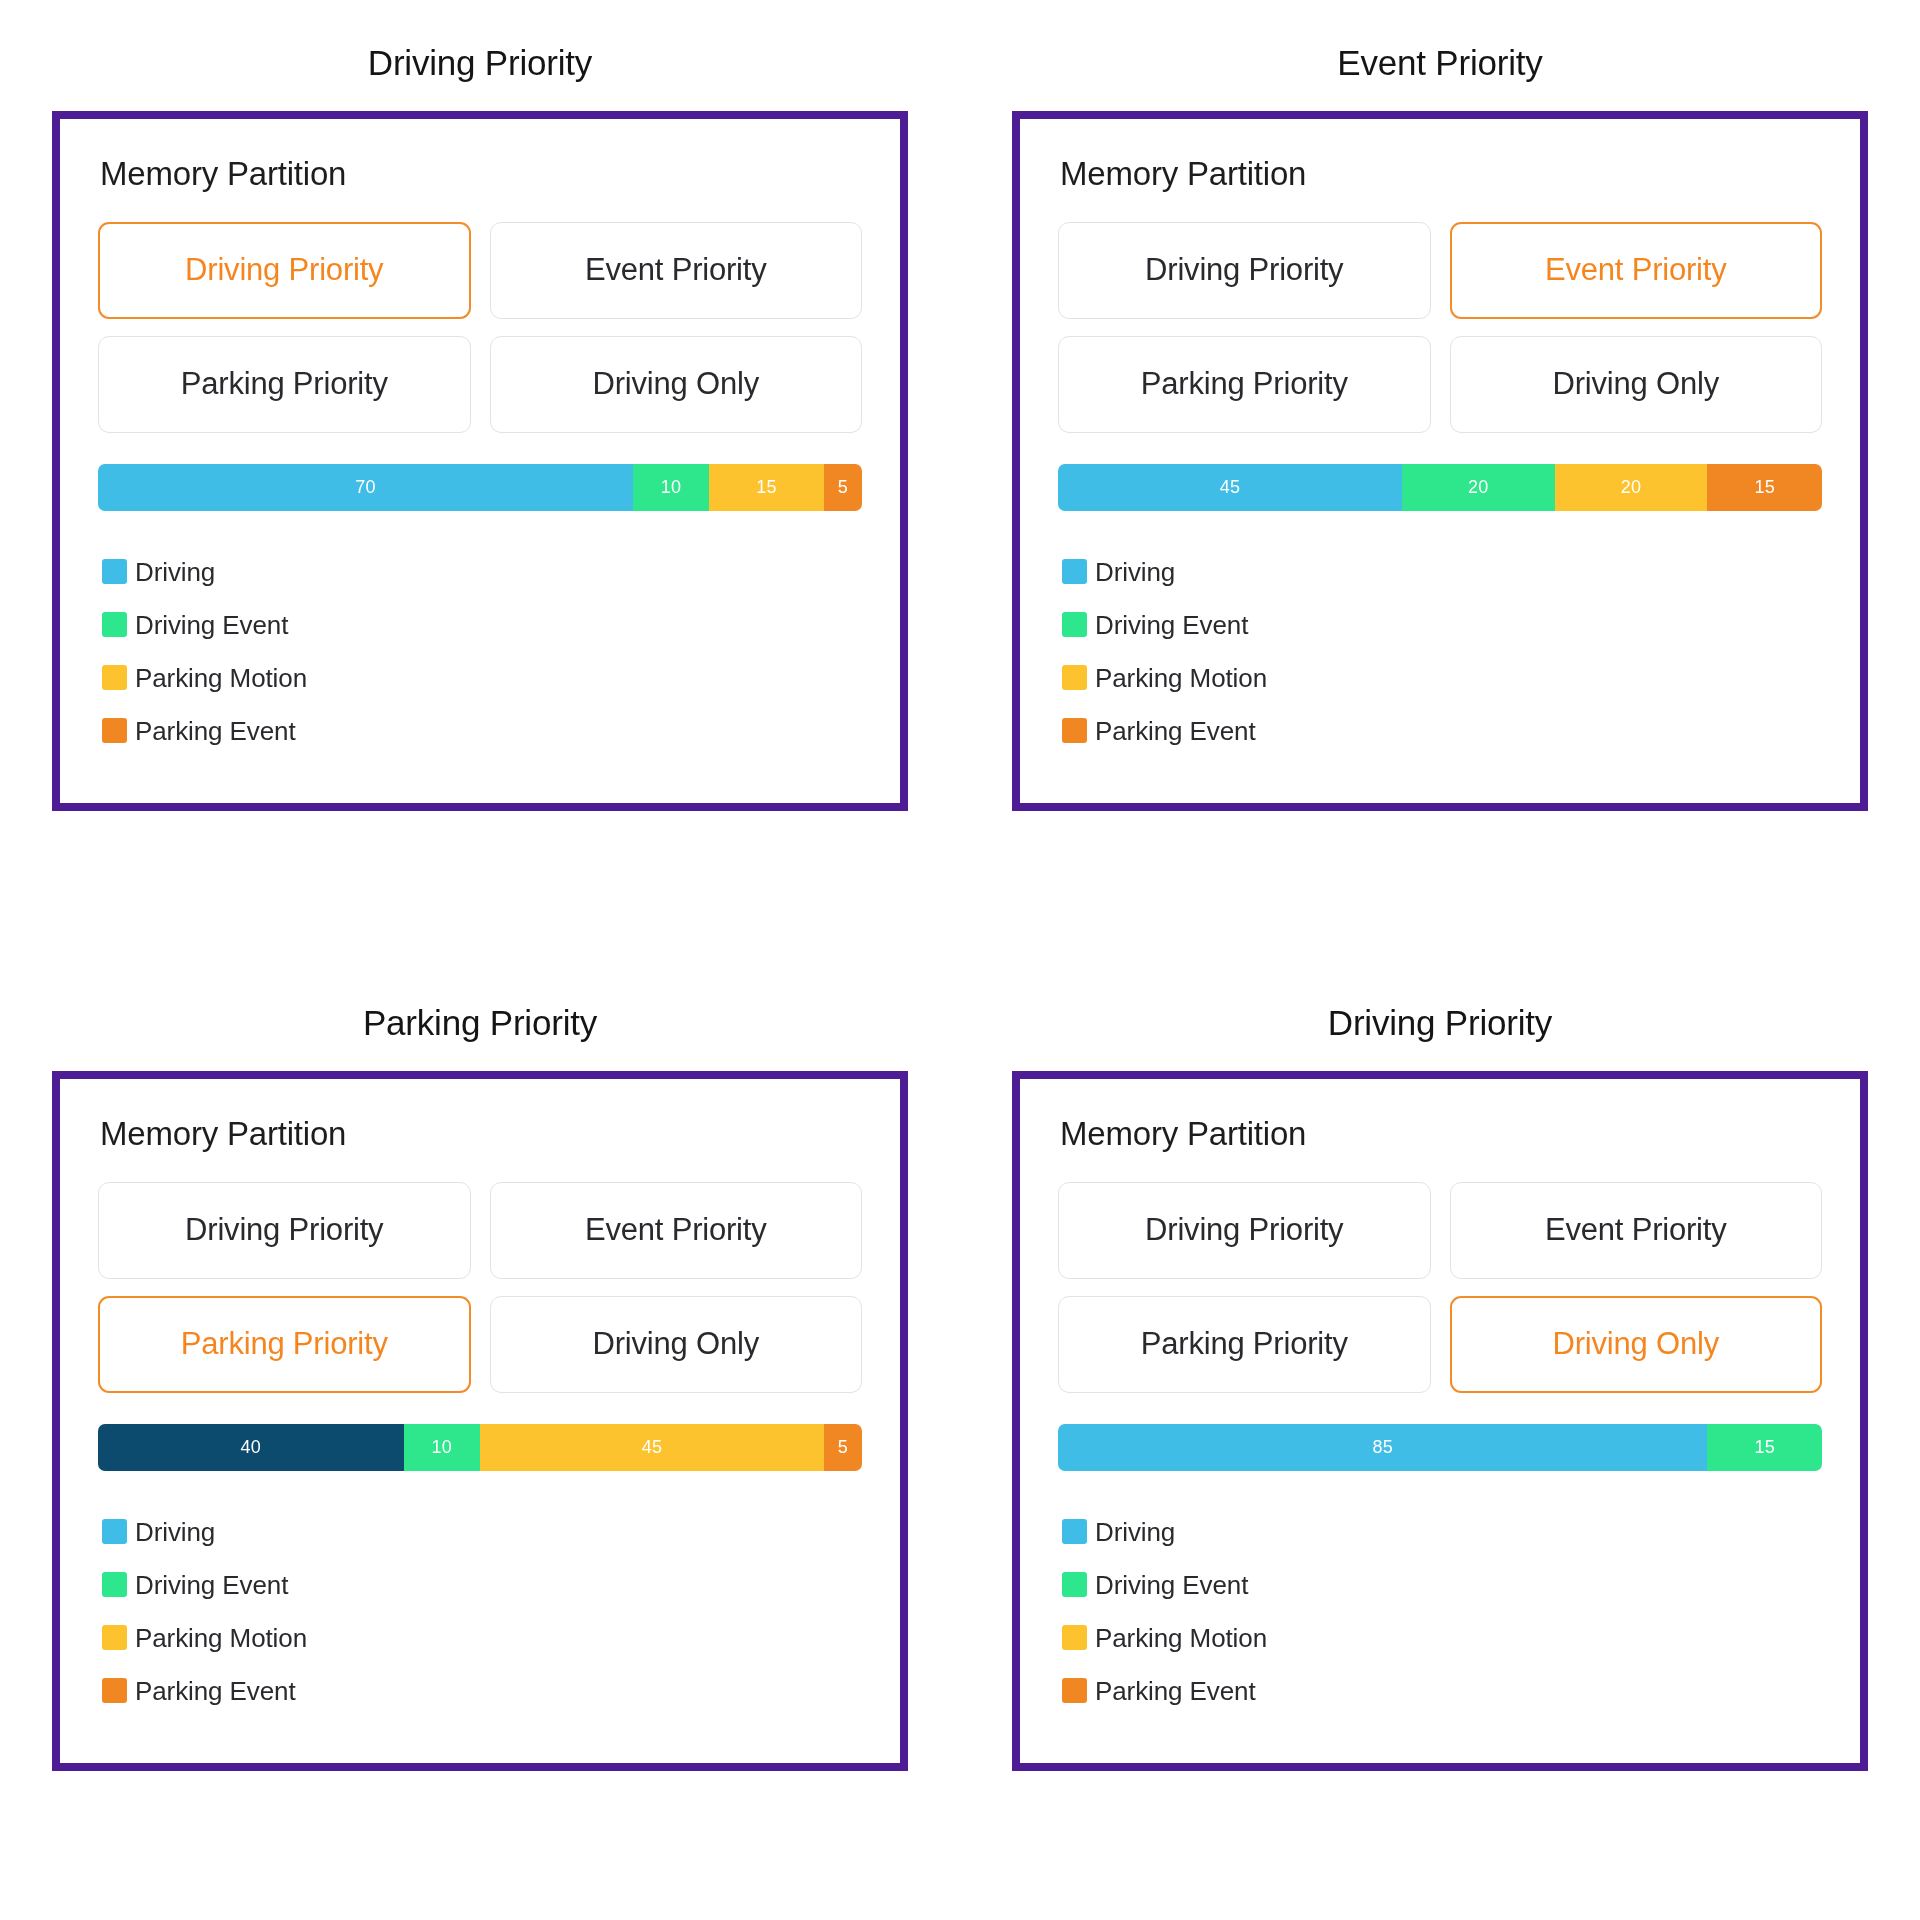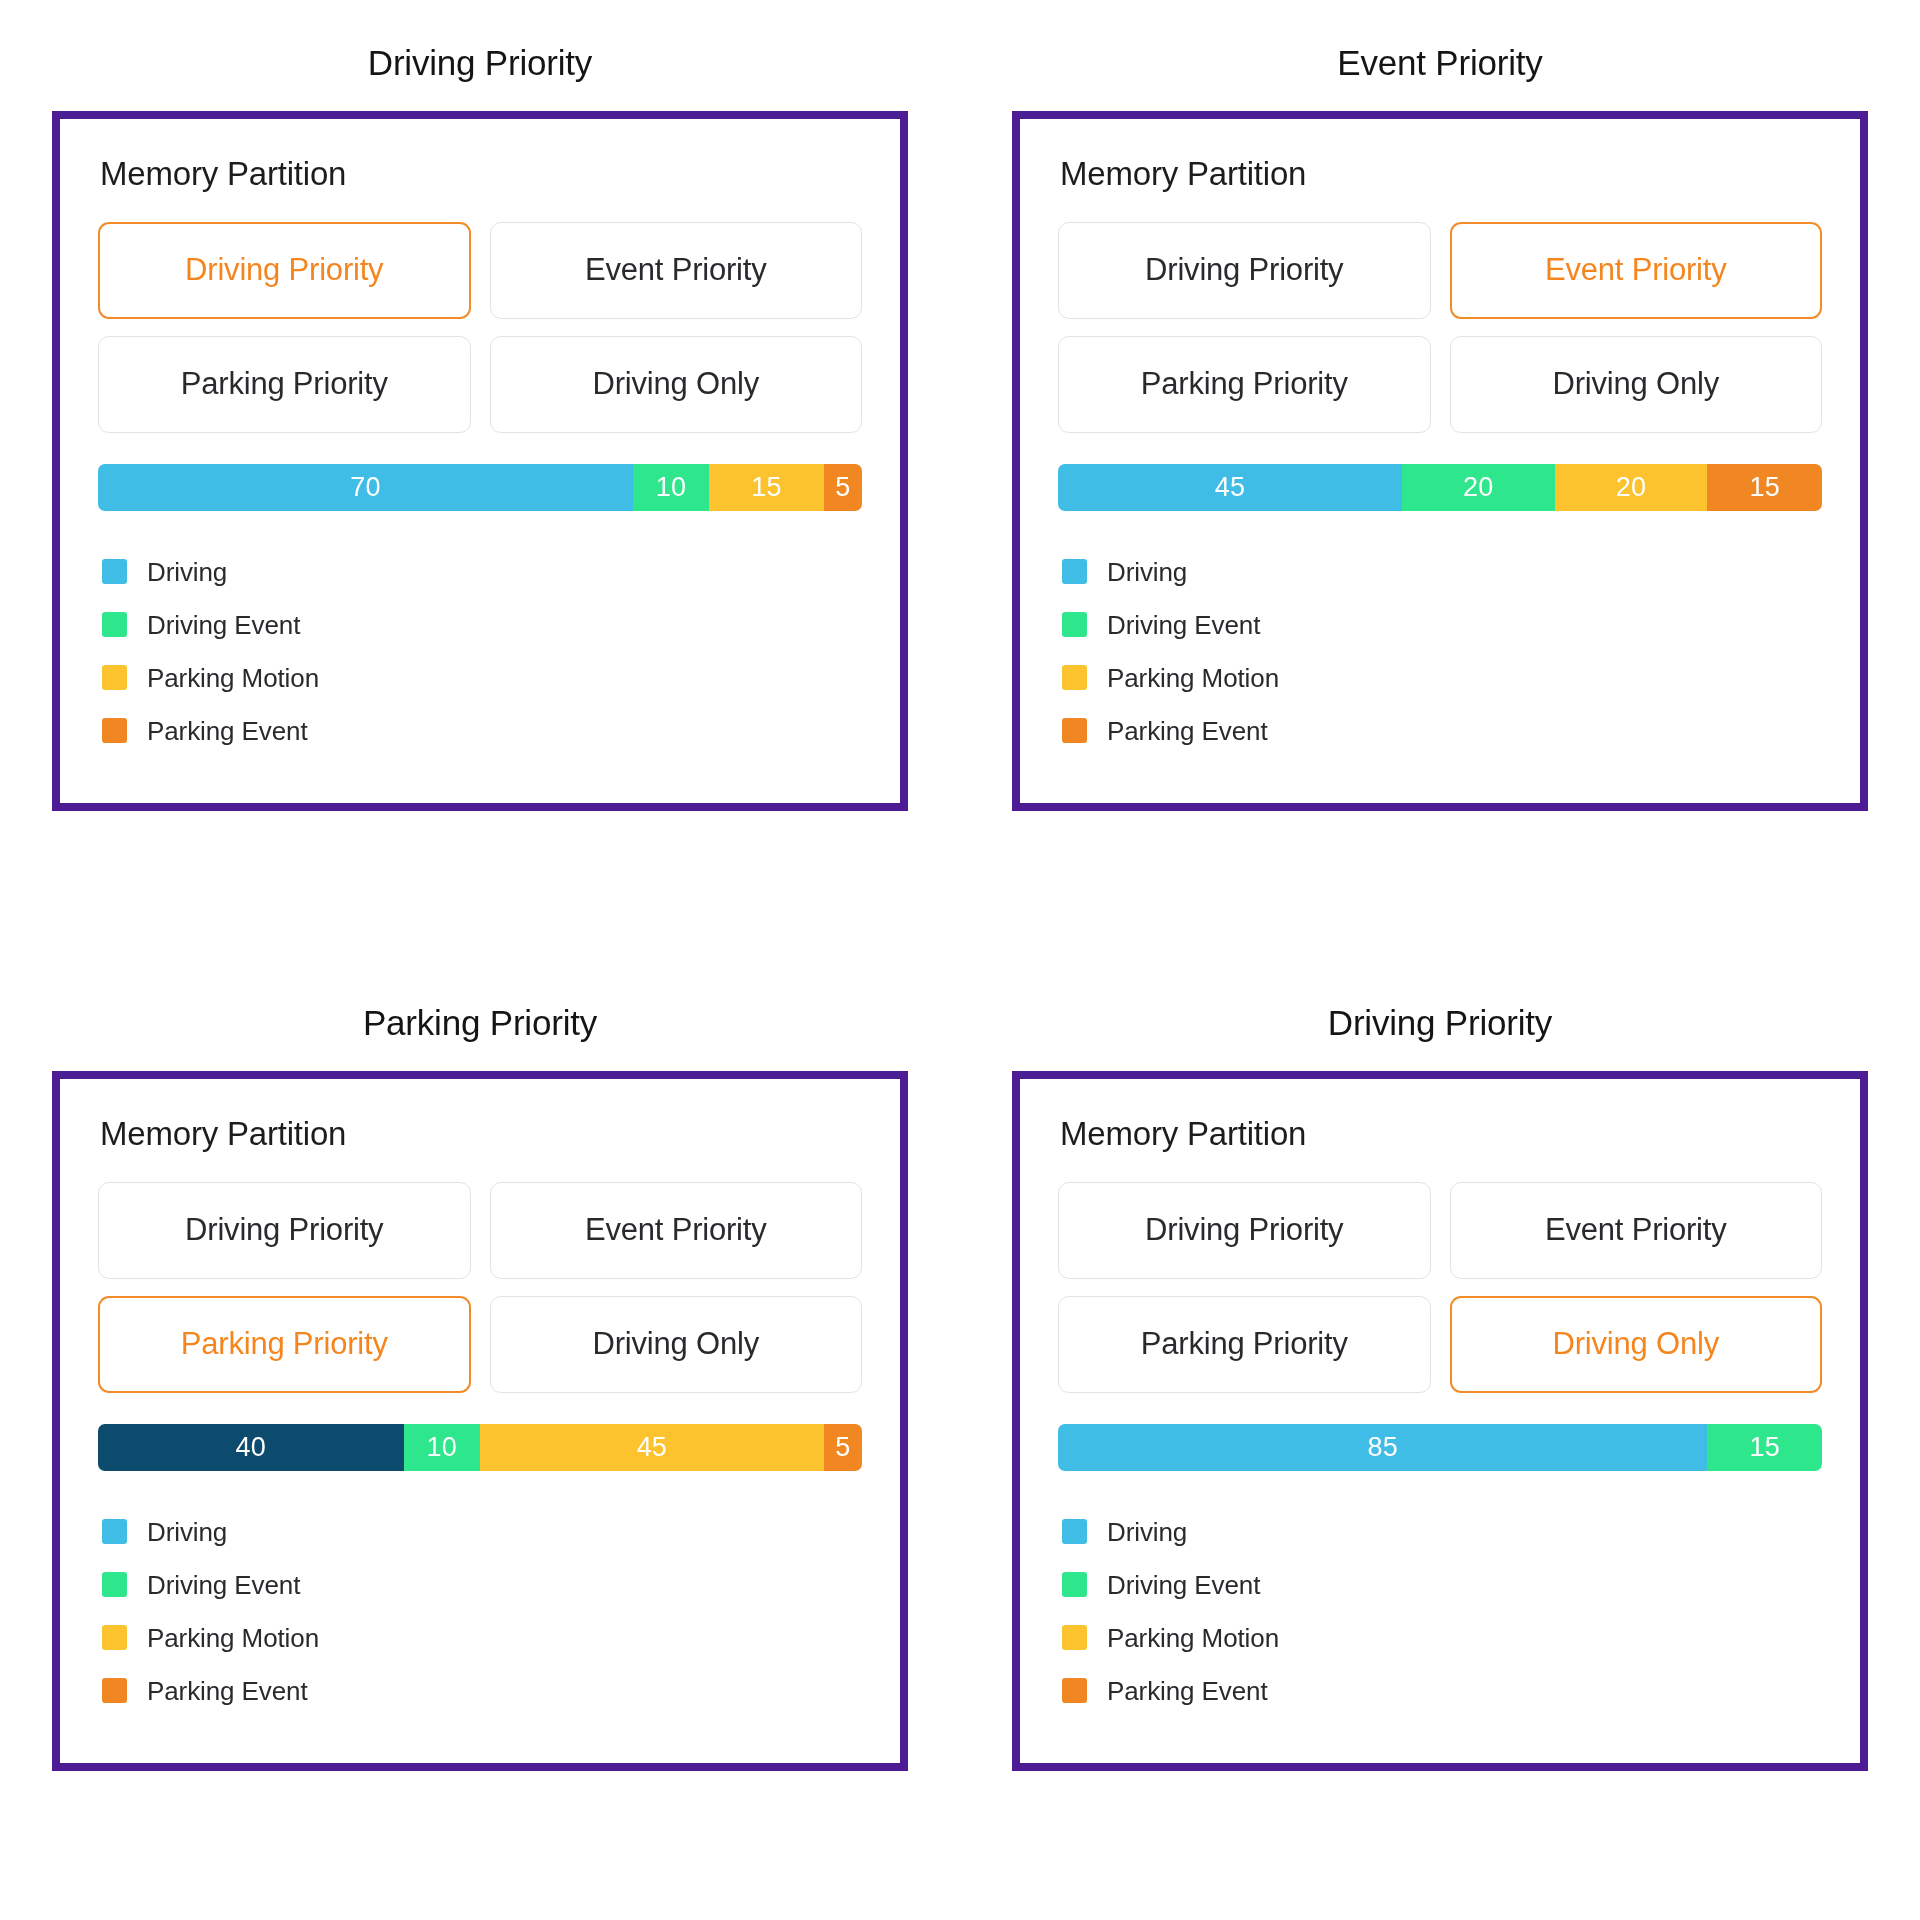--- a/index.html
+++ b/index.html
@@ -93,38 +93,38 @@
     border-radius: 7px;
     overflow: hidden;
     margin-bottom: 48px;
   }
 
   .bar-seg {
     display: flex;
     align-items: center;
     justify-content: center;
     font-family: "Liberation Sans", sans-serif;
-    font-size: 27px;
+    font-size: 18px;
     color: #ffffff;
     letter-spacing: 0.2px;
     overflow: hidden;
     min-width: 0;
   }
 
   .legend {
     display: flex;
     flex-direction: column;
     gap: 27px;
     margin-left: 4px;
   }
 
   .legend-item {
     display: flex;
     align-items: center;
-    gap: 20px;
+    gap: 8px;
   }
 
   .legend-swatch {
     width: 25px;
     height: 25px;
     border-radius: 3px;
     flex: 0 0 auto;
   }
 
   .legend-label {

